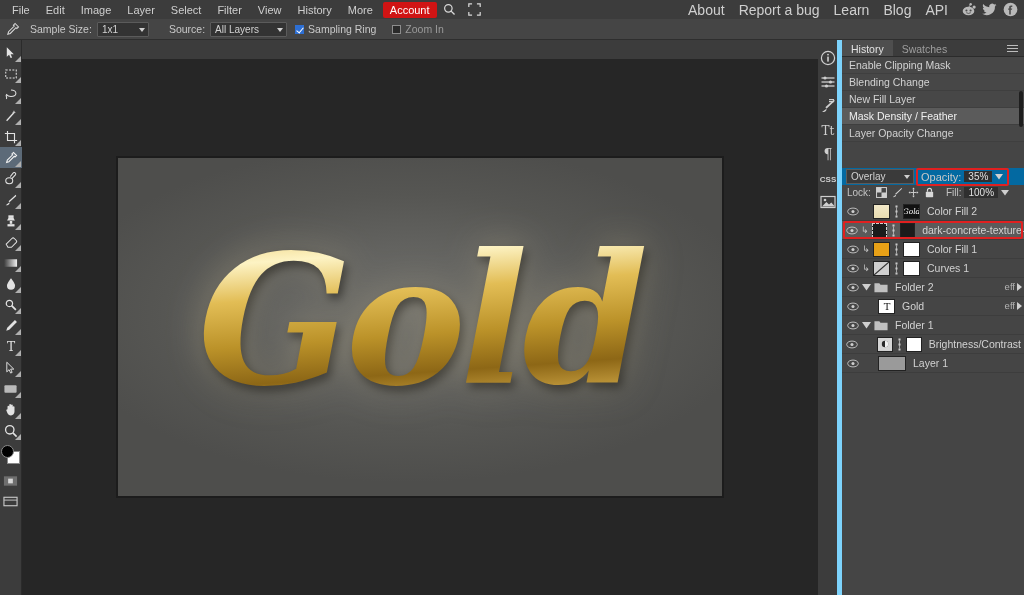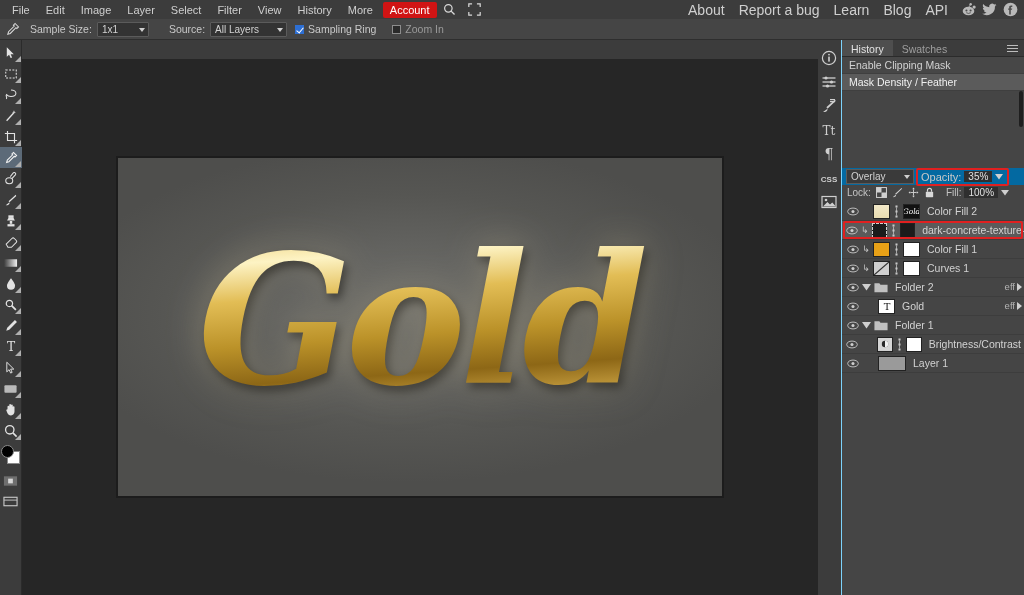--- a/index.html
+++ b/index.html
@@ -127,22 +127,22 @@
     background-clip:text;
     color:transparent;
     -webkit-text-fill-color:transparent;
     filter:drop-shadow(0 0 18px rgba(255,240,190,0.30))
            drop-shadow(3px 5px 5px rgba(0,0,0,0.55));
   }
 
   
   .rail{
     position:absolute; left:818px; top:40px; width:24px; height:555px;
-    background:#3c3c3c; border-right:1px solid #7dd3fc;
-    display:flex; flex-direction:column; align-items:flex-end; padding-top:6px;
+    background:#3c3c3c; border-right:5px solid #7dd3fc;
+    display:flex; flex-direction:column; align-items:center; padding-top:6px;
   }
   .rail .ri{
     width:24px; height:24px; display:flex; align-items:center; justify-content:center;
     color:#cfcfcf;
   }
 
   
   .panels{
     position:absolute; left:842px; top:40px; width:182px; height:555px;
     background:#454545;
@@ -496,21 +496,24 @@
       <div class="ptab active">History</div>
       <div class="ptab">Swatches</div>
       <div class="pmenu">
           <i></i>
           <i></i>
           <i></i>
         </div>
     </div>
     <div class="history">
       <div class="hrow">Enable Clipping Mask</div>
+      <div class="hrow">Blending Change</div>
+      <div class="hrow">New Fill Layer</div>
       <div class="hrow sel">Mask Density / Feather</div>
+      <div class="hrow">Layer Opacity Change</div>
       <div class="hscroll"></div>
     </div>
 
     <div class="layerspanel">
 
       <div class="blendrow">
         <span class="selwrap">
           <select class="blend-sel">
             <option>Overlay</option>
           </select>

